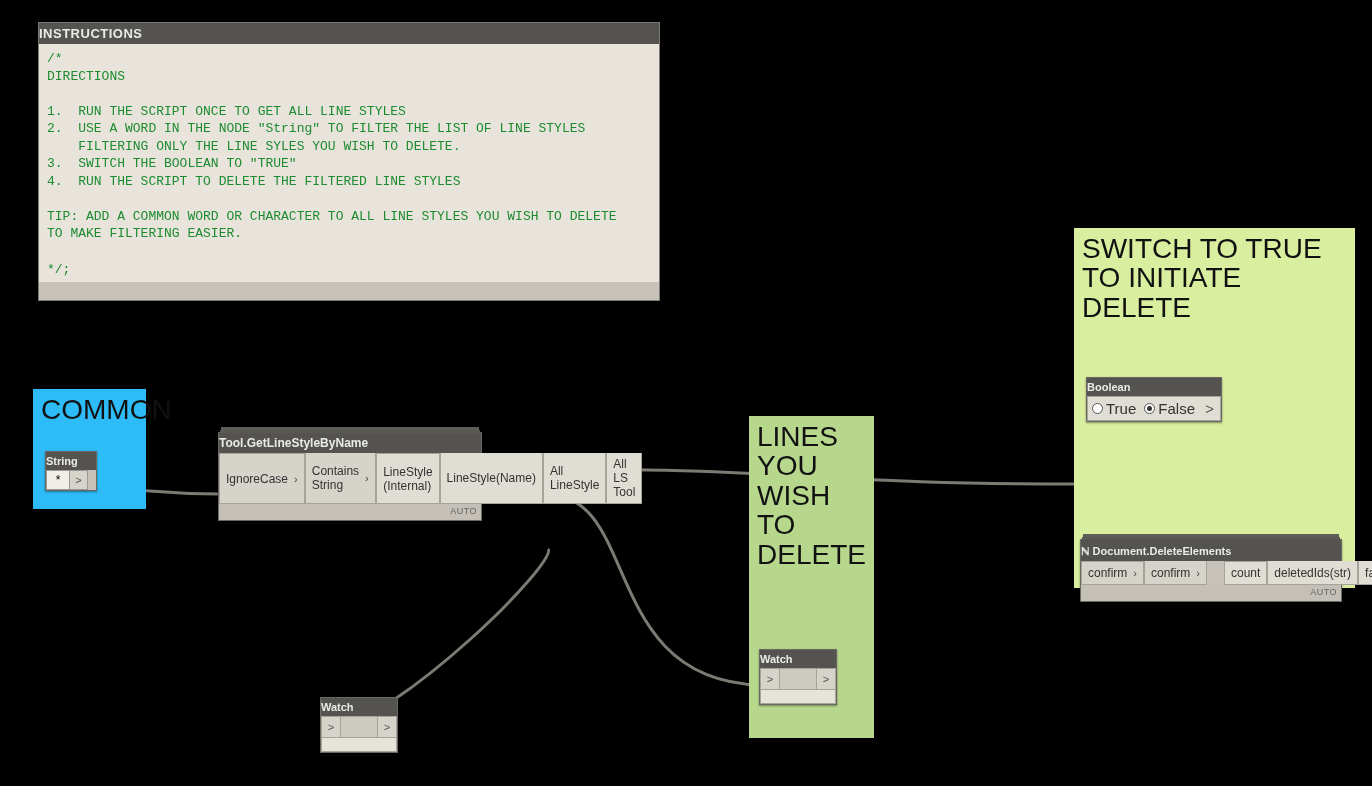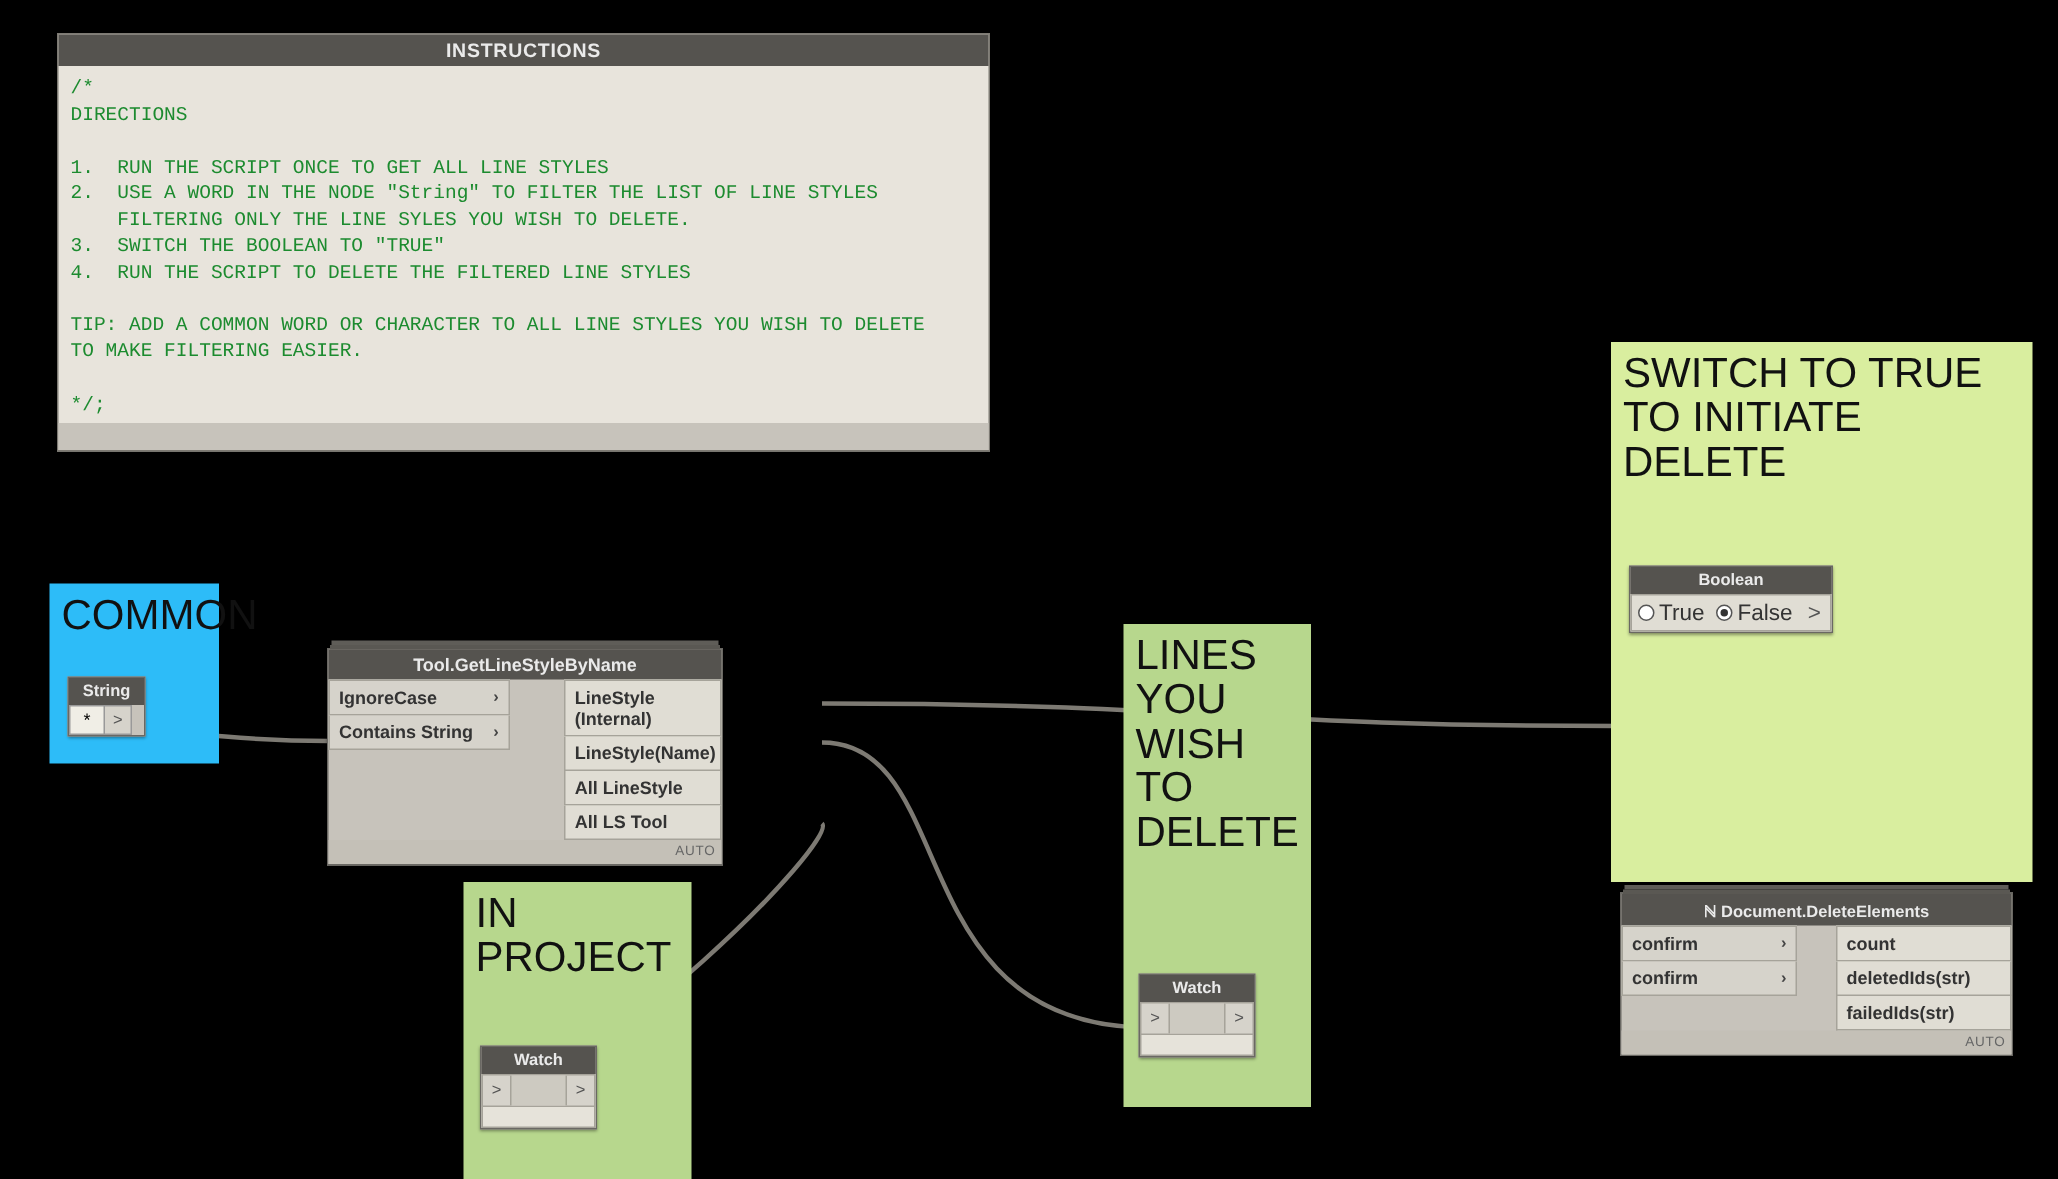--- a/index.html
+++ b/index.html
@@ -2,38 +2,38 @@
 <html><head>
 <meta charset="utf-8">
 <style>
   * { box-sizing: border-box; margin: 0; padding: 0; }
   html, body { width: 1372px; height: 786px; background: #000; font-family: Arial, sans-serif; overflow: hidden; }
   #canvas { position: relative; width: 1372px; height: 786px; }
   svg.wires { position: absolute; top: 0; left: 0; width: 1372px; height: 786px; pointer-events: none; }
 
   
   .node { position: absolute; background: #c7c3bb; border: 1px solid #6a6863; box-shadow: 0 1px 2px rgba(0,0,0,.4); }
-  .node-title { background: #55534f; color: #eaeaea; font-size: 12px; font-weight: bold; text-align: center; padding: 3px 0; }
+  .node-title { background: #55534f; color: #eaeaea; font-size: 12px; font-weight: bold; padding: 3px 0; }
 
   
   .instructions { position: absolute; left: 38px; top: 22px; width: 622px; background: #e8e4dc; border: 1px solid #7d7a73; }
   .instructions .node-title { font-size: 13px; letter-spacing: .5px; }
   .instructions pre { font-family: "Courier New", monospace; font-size: 13px; color: #1c8b2f; padding: 6px 8px 4px 8px; white-space: pre; line-height: 1.35; }
   .instructions .footer { height: 18px; background: #c7c3bb; }
 
   
   .group { position: absolute; padding: 6px 8px; }
   .group-blue { background: #2dbcf8; }
   .group-green { background: #b7d78d; }
   .group-lgreen { background: #d9ee9f; }
   .group-title { font-family: Arial, sans-serif; font-size: 28px; color: #111; line-height: 1.05; }
 
   
   .ports { display: flex; }
-  .port-col { display: flex; flex-direction: column; font-weight: bold; }
+  .port-col { display: flex; flex-direction: row; }
   .port { background: #d6d3cb; border: 1px solid #a6a39a; font-size: 12px; color: #333; padding: 4px 6px; display: flex; align-items: center; justify-content: space-between; }
   .port + .port { border-top: none; }
   .port .chev { font-size: 11px; color: #444; padding-left: 6px; }
   .port.out { background: #e0ddd4; }
   .node-footer { height: 16px; background: #c4c0b7; font-size: 9px; color: #666; text-align: right; padding: 2px 4px 0 0; letter-spacing: .5px; }
 
   
   .string-node .body { display: flex; }
   .string-node input { width: 24px; font-size: 12px; text-align: center; border: 1px solid #999; background: #f0eee6; padding: 2px 0; }
   .string-node .outport { width: 18px; background: #d6d3cb; border: 1px solid #999; border-left: none; display:flex; align-items:center; justify-content:center; font-size:11px; color:#555; }
@@ -123,24 +123,20 @@
             <span>All LineStyle</span>
           </div>
       <div class="port out">
             <span>All LS Tool</span>
           </div>
     </div>
   </div>
   <div class="node-footer">AUTO</div>
 </div>
 
-<div class="group group-green" style="left:309px; top:588px; width:152px; height:198px">
-  <div class="group-title" style="white-space:pre-line">IN
-PROJECT</div>
-</div>
 
 <div class="node watch-node" style="left:320px; top:697px; width:78px">
   <div class="node-title" style="font-size:11px">Watch</div>
   <div class="body">
     <div class="slot">&gt;</div>
     <div class="mid"></div>
     <div class="slot">&gt;</div>
   </div>
   <div class="bar"></div>
 </div>

